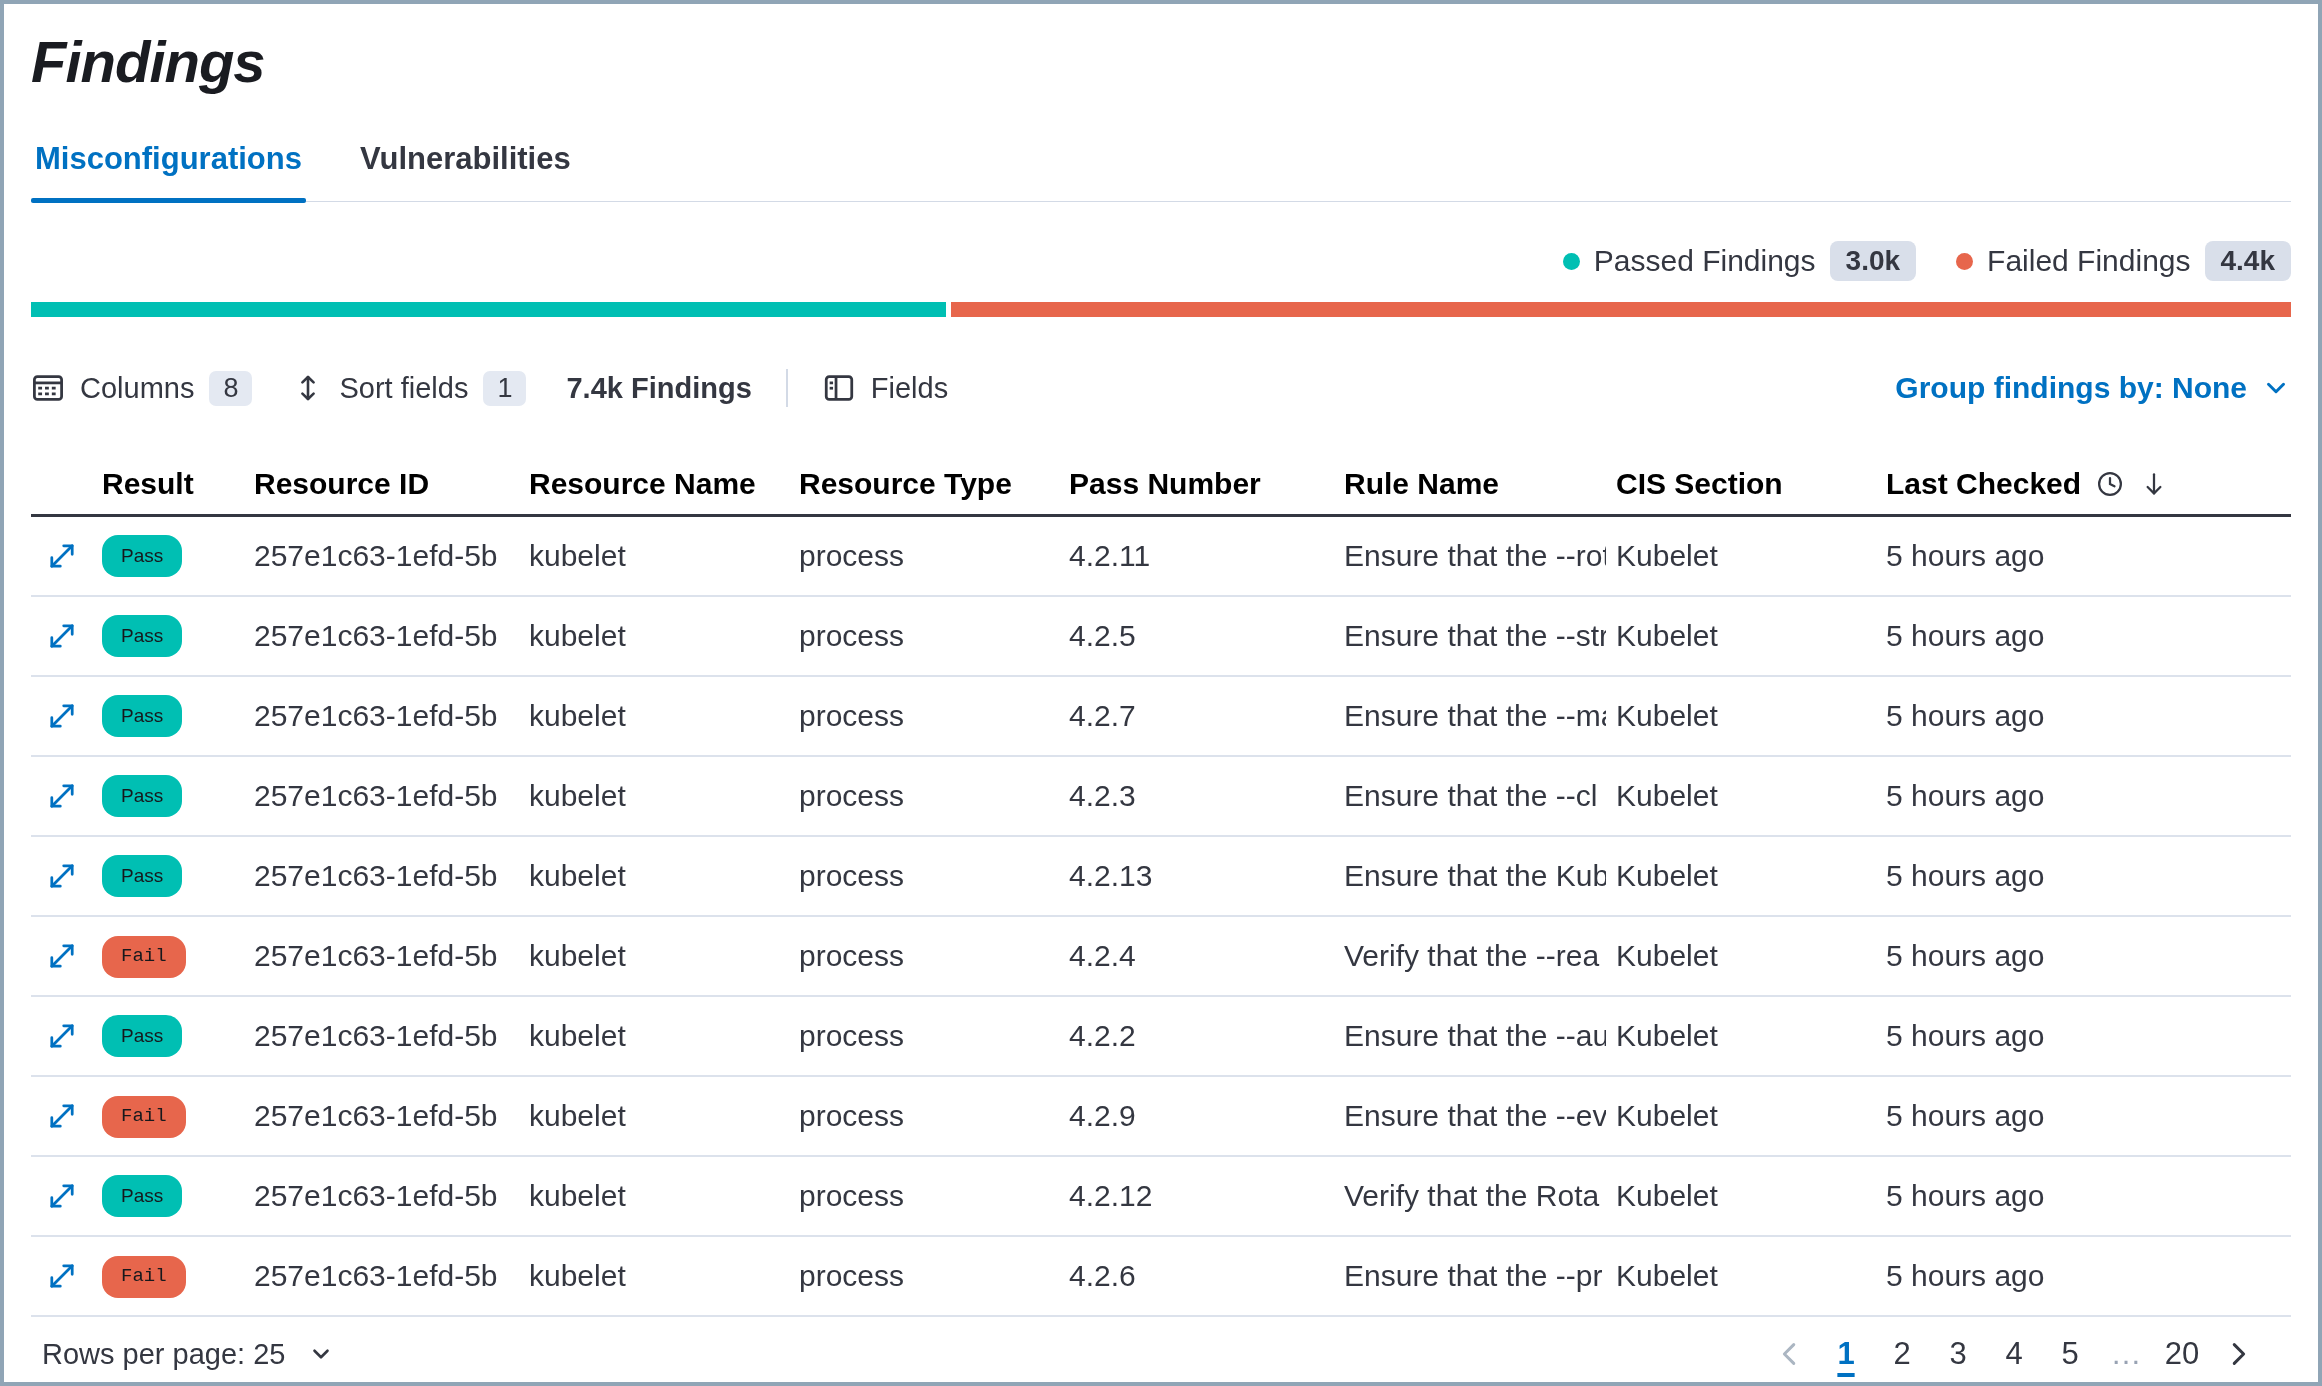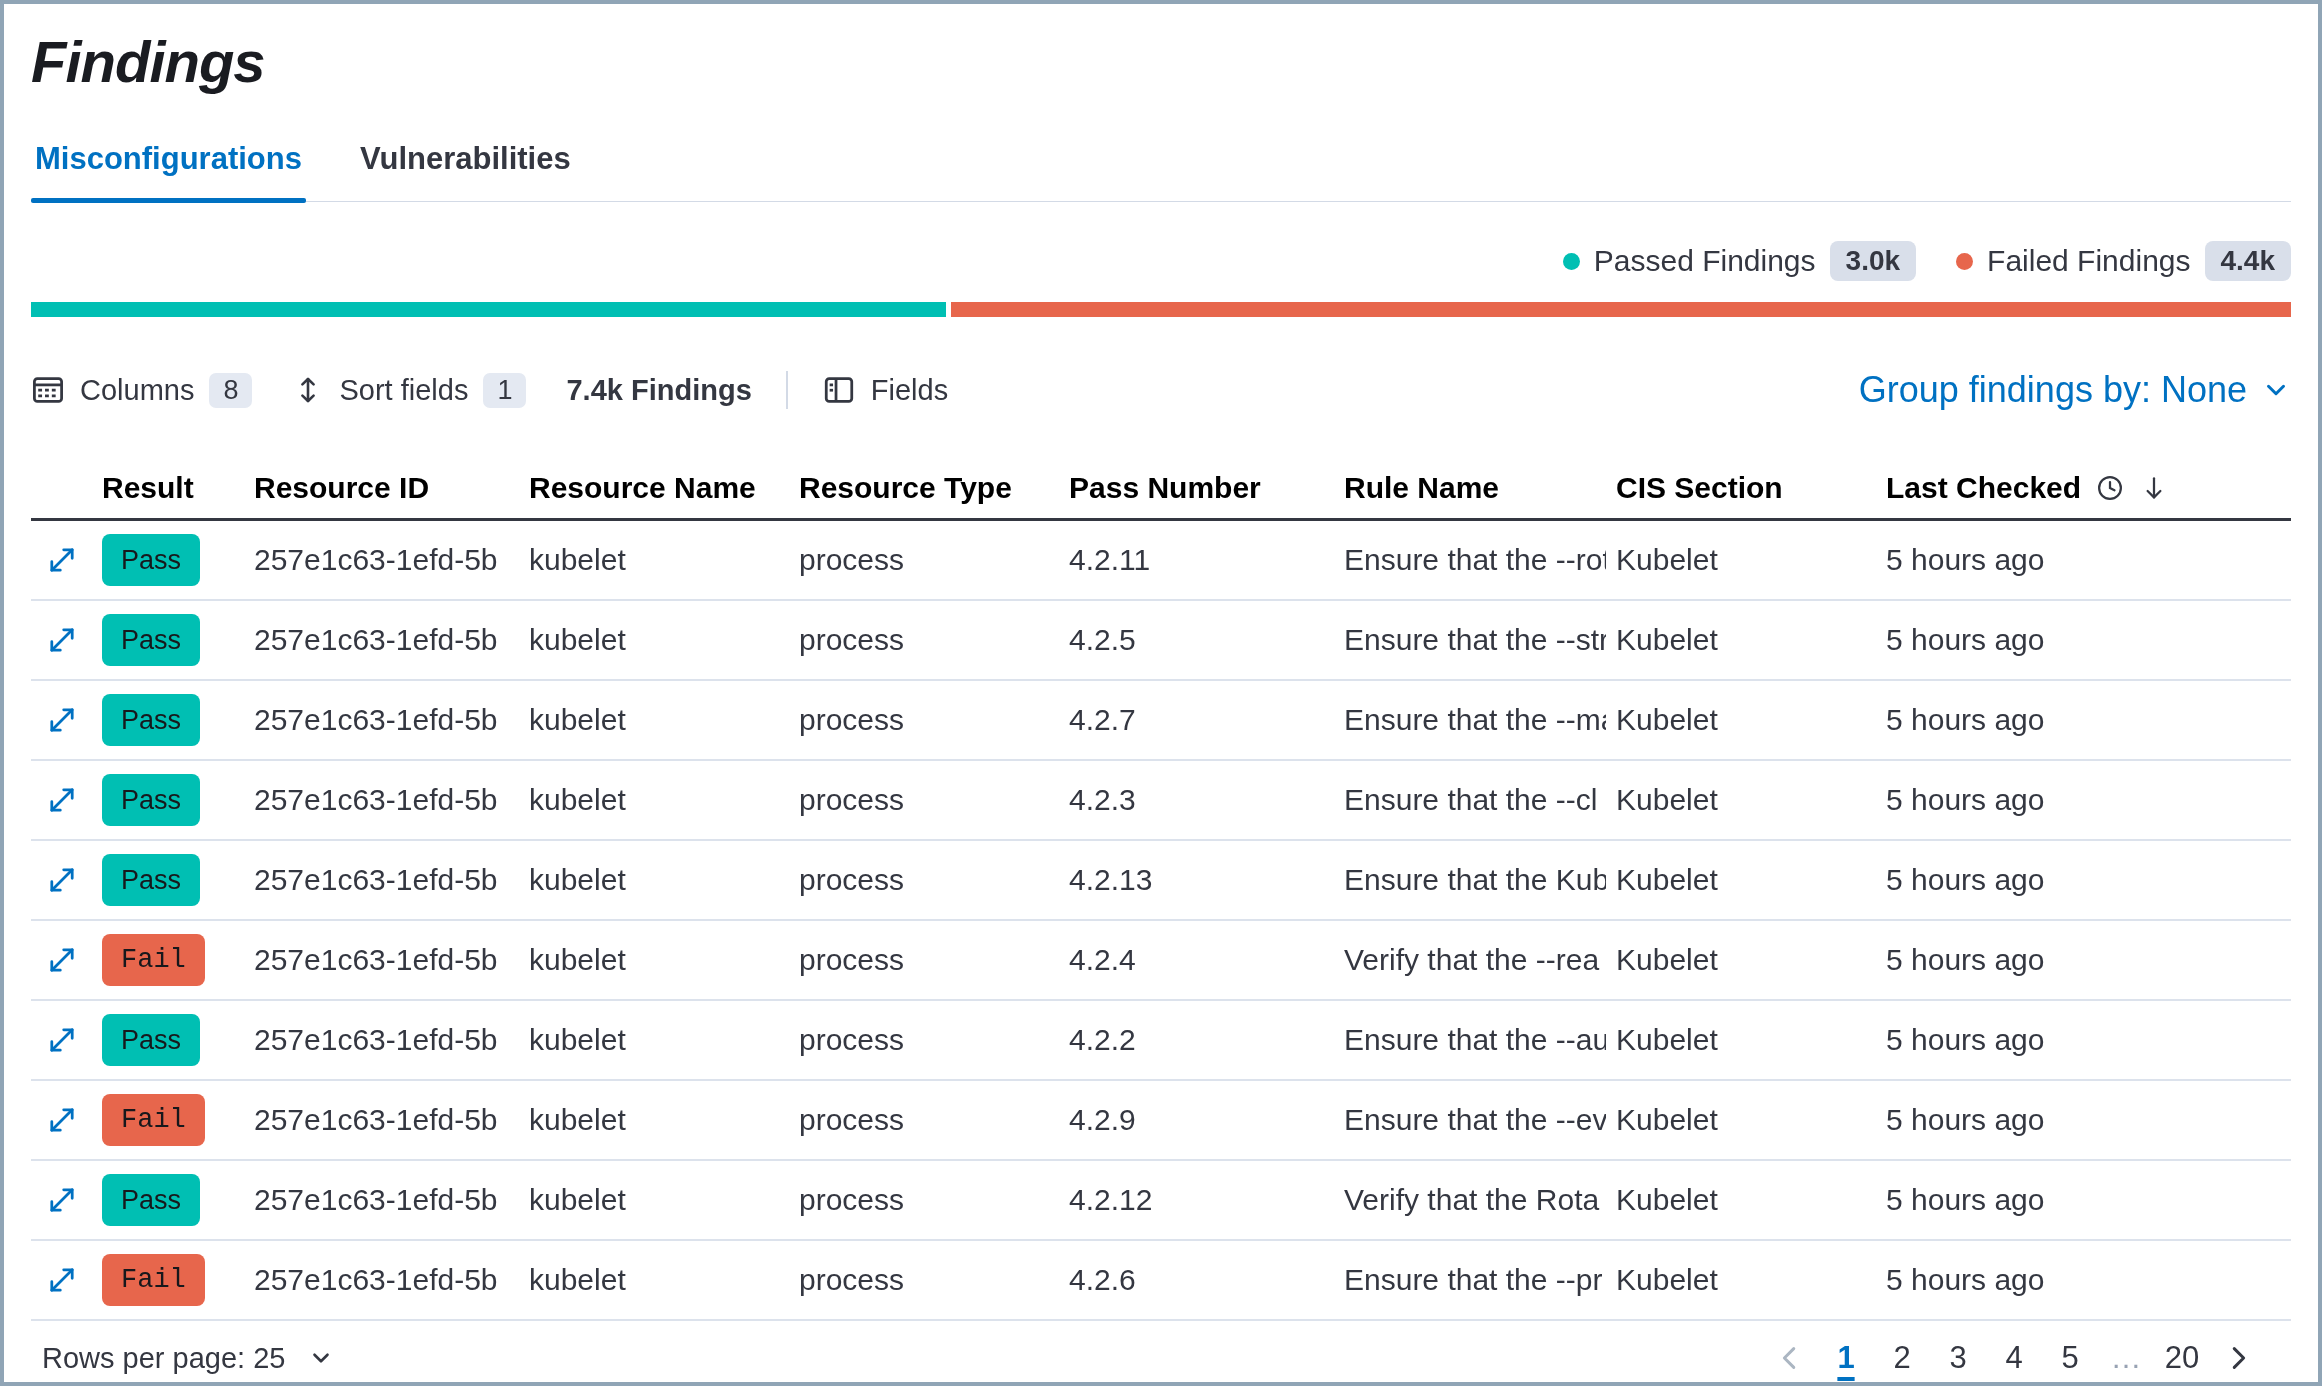--- a/index.html
+++ b/index.html
@@ -70,21 +70,21 @@
   .tool-btn { display: flex; align-items: center; gap: 15px; cursor: pointer; }
   .count-badge {
     background: #E4E9F2; border-radius: 7px;
     padding: 2px 14px; font-size: 27px; font-weight: 500;
   }
   .findings-count { font-weight: 700; }
   .v-divider { width: 2px; height: 38px; background: var(--divider, #D3DAE6); margin: 0 -6px; }
   .group-by {
     margin-left: auto; color: var(--primary, #0071C2);
     display: flex; align-items: center; gap: 14px;
-    font-size: 36px; font-weight: 400; cursor: pointer;
+    font-size: 30px; font-weight: 700; cursor: pointer;
   }
 
   
   .table { margin-top: 46px; }
   .thead, .tr {
     display: grid;
     grid-template-columns: 61px 152px 275px 270px 270px 275px 272px 270px minmax(0,1fr);
     align-items: center;
   }
   .thead {
@@ -94,22 +94,22 @@
   }
   .th, .td { padding-left: 10px; white-space: nowrap; overflow: hidden; }
   .th-last { display: flex; align-items: center; gap: 14px; }
   .tr {
     height: 80px;
     border-bottom: 2px solid #DCE2EC;
     font-size: 30px; color: #343741;
   }
   .td-expand { display: flex; justify-content: center; padding-left: 0; cursor: pointer; }
   .badge-result {
-    display: inline-block; padding: 8px 19px; border-radius: 8px;
-    font-size: 27px; font-weight: 500; color: #17181C; line-height: 1.35;
+    display: inline-block; padding: 8px 19px; border-radius: 16px;
+    font-size: 19px; font-weight: 500; color: #17181C; line-height: 1.35;
   }
   .badge-result.pass { background: var(--passed, #00BFB3); }
   .badge-result.fail { background: var(--failed, #E7664C); font-family: Liberation Mono, monospace; }
 
   
   .footer {
     height: 74px; display: flex; align-items: center;
     justify-content: space-between; padding: 0 30px 0 11px;
   }
   .rows-per-page { display: flex; align-items: center; gap: 23px; font-size: 29px; cursor: pointer; }

